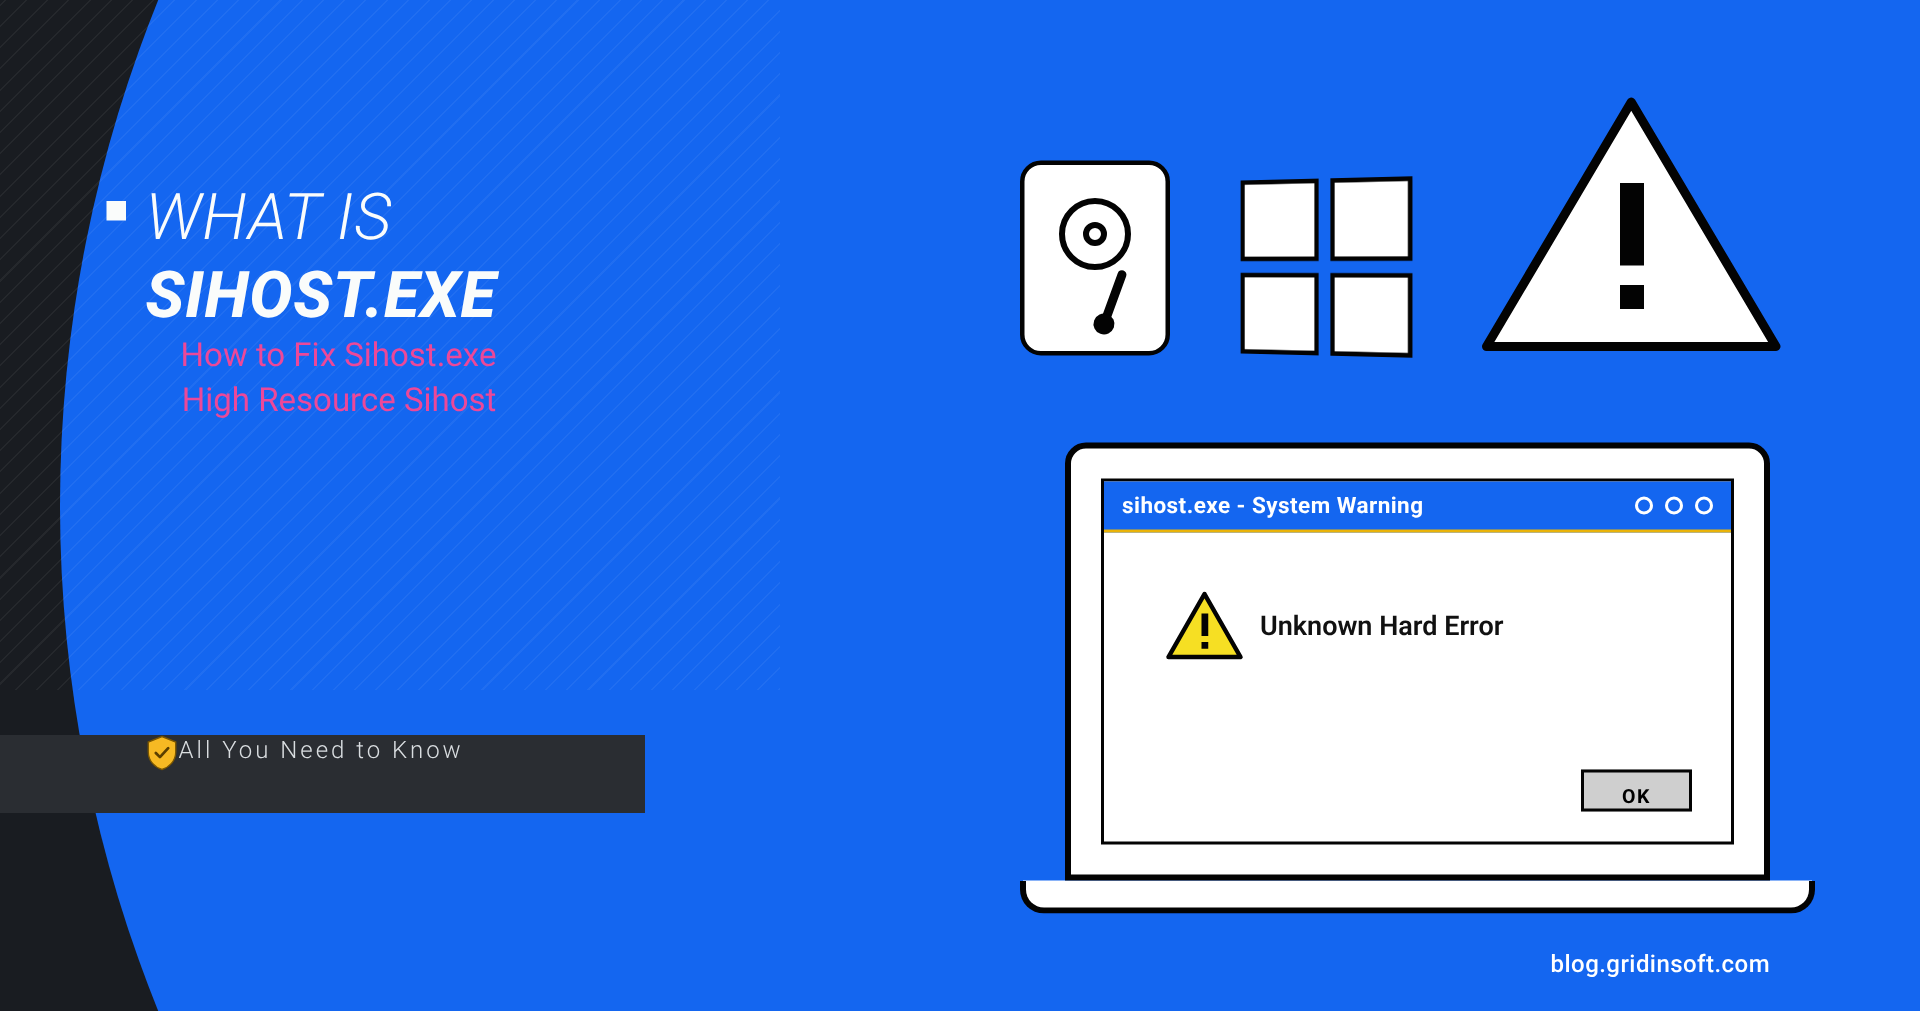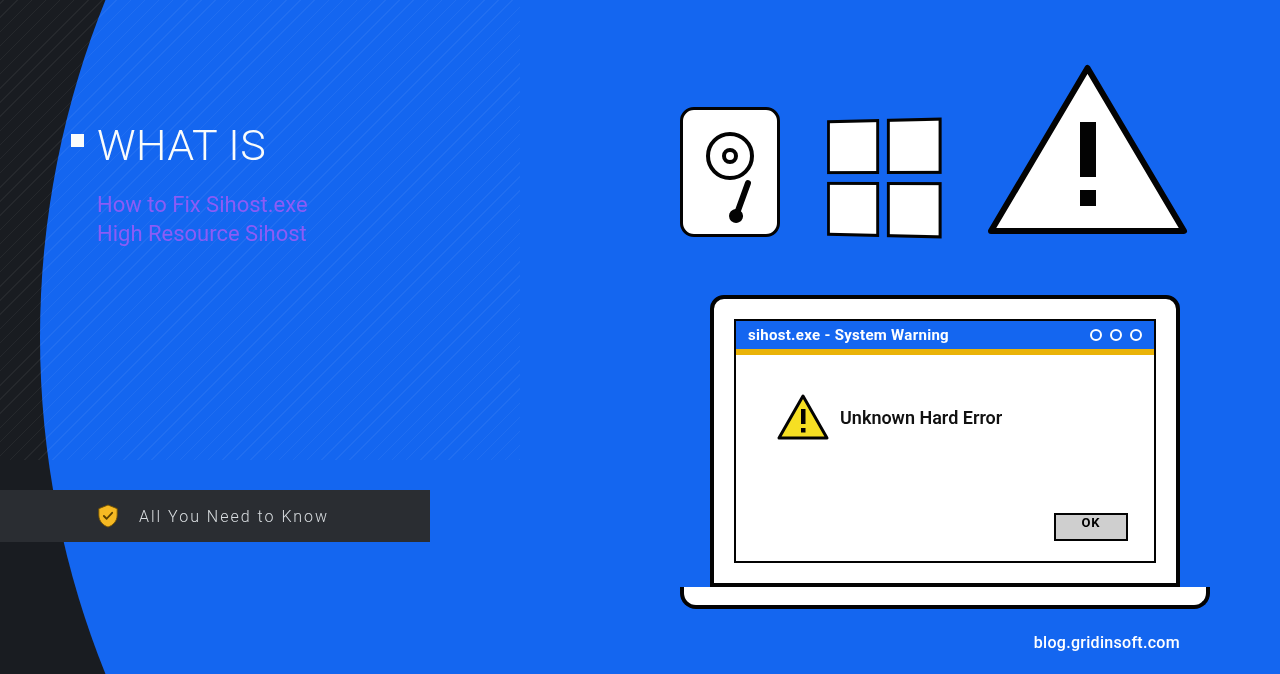--- a/index.html
+++ b/index.html
@@ -55,43 +55,42 @@
     top: 14px;
     width: 13px;
     height: 13px;
     background: #fafcfb;
   }
   .title-line {
     font-size: 43px;
     font-weight: 300;
     letter-spacing: 0.5px;
     line-height: 1.2;
+    font-style: italic;
   }
   .title-bold {
     font-weight: 800;
   }
   .subtitle {
-    margin-top: 18px;
     font-size: 22px;
     font-weight: 400;
-    color: #8b5cf6;
+    color: #ec4899;
     line-height: 1.35;
+    text-align: right;
   }
   
   .badge-bar {
     position: absolute;
     left: 0;
     top: 490px;
     height: 52px;
     width: 430px;
     background: #2a2d32;
     display: flex;
-    align-items: center;
     padding-left: 97px;
-    gap: 20px;
   }
   .shield {
     width: 22px;
     height: 24px;
   }
   .badge-text {
     color: #d9dde0;
     font-size: 16px;
     letter-spacing: 2px;
     font-weight: 300;
@@ -207,21 +206,21 @@
     flex-direction: column;
   }
   .dialog-titlebar {
     height: 34px;
     background: #1466f0;
     color: #ffffff;
     display: flex;
     align-items: center;
     justify-content: space-between;
     padding: 0 12px;
-    border-bottom: 6px solid #eab308;
+    border-bottom: 2px solid #eab308;
   }
   .dialog-title {
     font-size: 15px;
     font-weight: 700;
     letter-spacing: 0.3px;
   }
   .dialog-controls {
     display: flex;
     gap: 8px;
   }
@@ -257,21 +256,21 @@
     right: 26px;
     bottom: 20px;
     width: 74px;
     height: 28px;
     background: #cfcfcf;
     border: 2px solid #030303;
     font-size: 13px;
     font-weight: 700;
     letter-spacing: 1px;
     display: flex;
-    align-items: flex-start;
+    align-items: flex-end;
     justify-content: center;
     cursor: pointer;
   }
   
   .footer-url {
     position: absolute;
     right: 100px;
     bottom: 22px;
     color: #ffffff;
     font-size: 16px;
@@ -283,20 +282,21 @@
 </head>
 <body>
 
 <div class="stage">
   <div class="blue-shape"></div>
   <div class="hatch"></div>
 
   <div class="title-block">
     <div class="title-bullet"></div>
     <div class="title-line">WHAT IS</div>
+    <div class="title-line title-bold">SIHOST.EXE</div>
     <div class="subtitle">
       <div>How to Fix Sihost.exe</div>
       <div>High Resource Sihost</div>
     </div>
   </div>
 
   <div class="badge-bar">
     <svg class="shield" viewBox="0 0 24 26">
       <path d="M12 1 L22 5 V12 C22 19 17 23.5 12 25 C7 23.5 2 19 2 12 V5 Z" fill="#f6b923" stroke="#7a5600" stroke-width="1"></path>
       <path d="M7.5 13 L10.5 16 L16.5 9.5" fill="none" stroke="#5a3f00" stroke-width="2" stroke-linecap="round" stroke-linejoin="round"></path>

